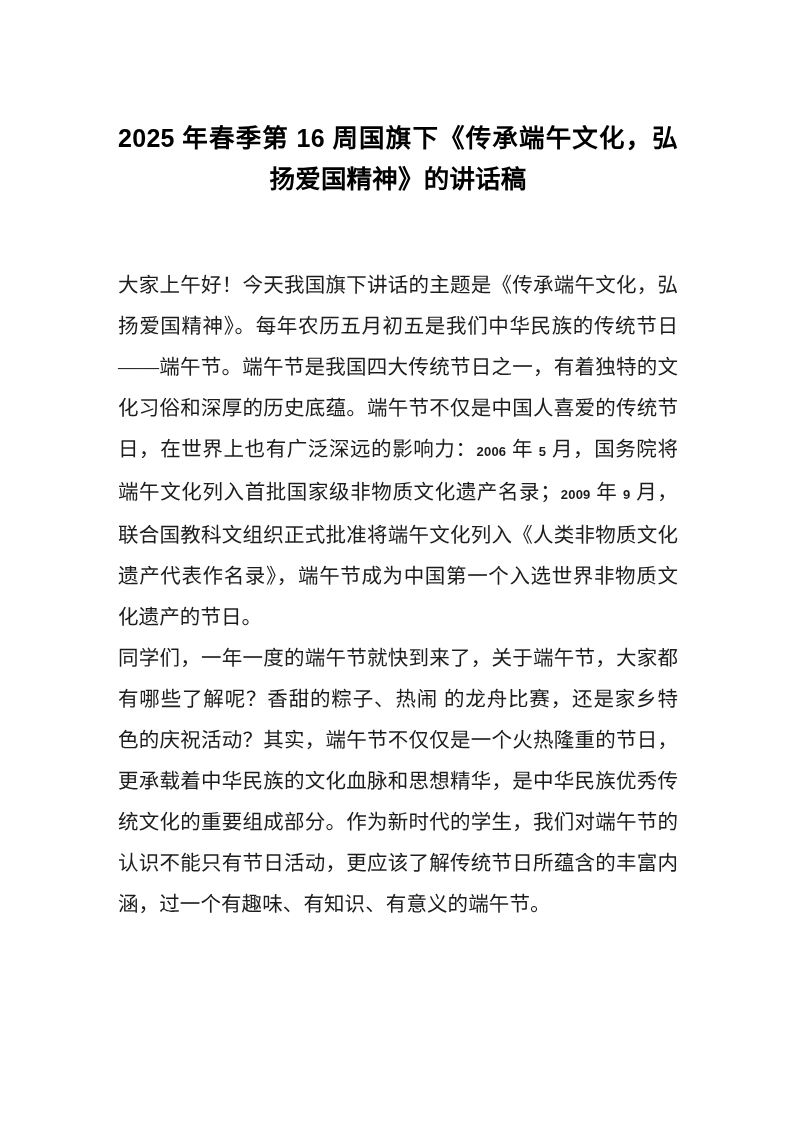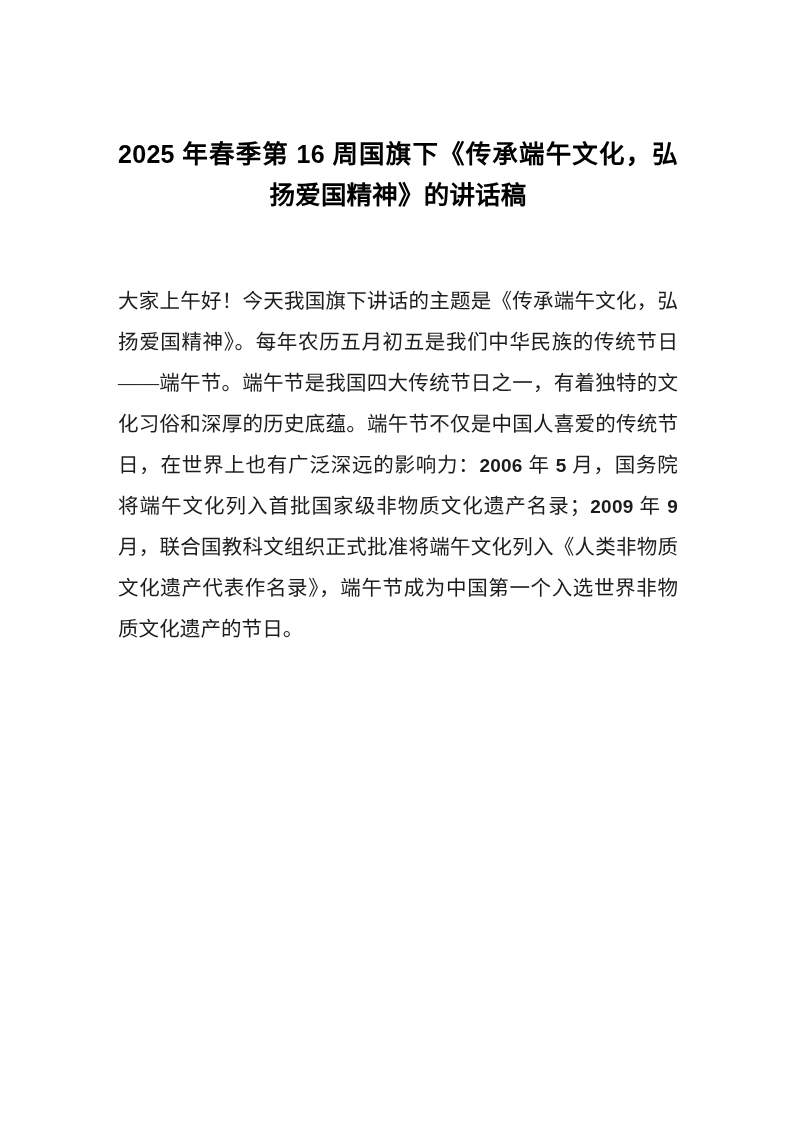--- a/index.html
+++ b/index.html
@@ -15,21 +15,21 @@
     height: 1122px;
     background: #ffffff;
     margin: 0 auto;
     overflow: hidden;
     box-sizing: border-box;
   }
 
   .doc-body {
     position: absolute;
     left: 118px;
-    top: 134px;
+    top: 118px;
     width: 560px;
   }
 
   
   .doc-title {
     font-family: "Liberation Serif", "DejaVu Serif", serif;
     font-weight: bold;
     font-size: 25.5px;
     line-height: 41px;
     color: #000000;
@@ -59,21 +59,21 @@
     margin: 0;
     padding: 0;
     width: 100%;
     letter-spacing: 0.1px;
     word-break: break-all;
   }
 
   .para .num {
     font-family: "Liberation Sans", "DejaVu Sans", sans-serif;
     font-weight: bold;
-    font-size: 19px;
+    font-size: 13px;
     letter-spacing: 0.2px;
   }
 
   .gap-after-greeting {
     height: 41px;
   }
 
   .salutation {
     text-align: left;
     text-justify: auto;
@@ -88,16 +88,17 @@
 
     <h1 class="doc-title">
       <span class="num">2025</span><span> 年春季第 </span><span class="num">16</span><span> 周国旗下《传承端午文化，</span><span>弘扬爱国精神》的讲话稿</span>
     </h1>
 
 
     <div class="gap-after-greeting"></div>
 
     <p class="para"><span>大家上午好！今天我国旗下讲话的主题是《传承端午文化，弘扬爱国精神》。每年农历五月初五是我们中华民族的传统节日——端午节。端午节是我国四大传统节日之一，有着独特的文化习俗和深厚的历史底蕴。端午节不仅是中国人喜爱的传统节日，在世界上也有广泛深远的影响力：</span><span class="num">2006</span><span> 年 </span><span class="num">5</span><span> 月，国务院将端午文化列入首批国家级非物质文化遗产名录；</span><span class="num">2009</span><span> 年 </span><span class="num">9</span><span> 月，联合国教科文组织正式批准将端午文化列入《人类非物质文化遗产代表作名录》，端午节成为中国第一个入选世界非物质文化遗产的节日。</span></p>
 
+    <p class="para"><span>同学们，一年一度的端午节就快到来了，关于端午节，大家都有哪些了解呢？香甜的粽子、热闹 的龙舟比赛，还是家乡特色的庆祝活动？其实，端午节不仅仅是一个火热隆重的节日，更承载着中华民族的文化血脉和思想精华，是中华民族优秀传统文化的重要组成部分。作为新时代的学生，我们对端午节的认识不能只有节日活动，更应该了解传统节日所蕴含的丰富内涵，过一个有趣味、有知识、有意义的端午节。</span></p>
 
   </div>
 
 </div>
 
 </body></html>

